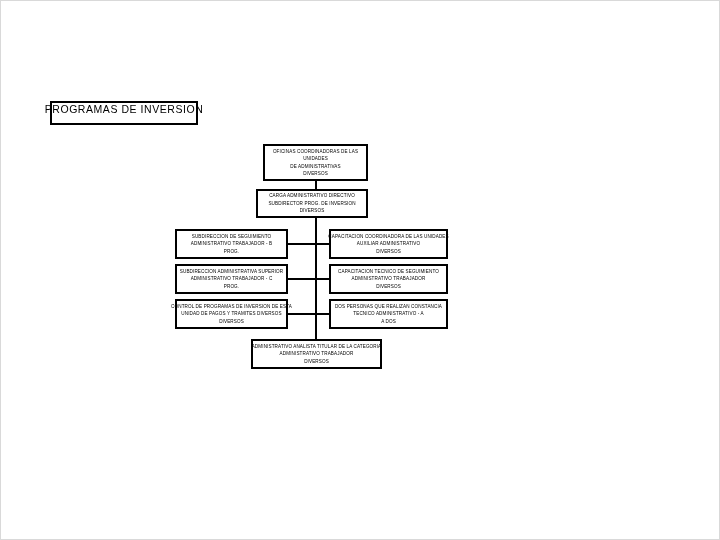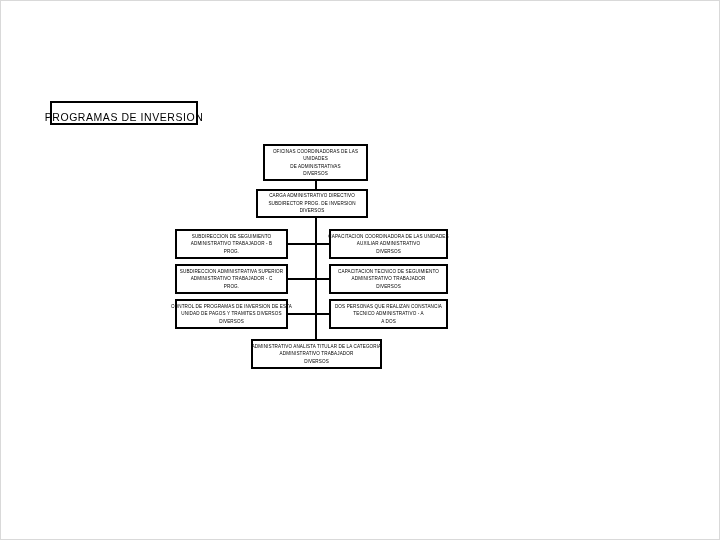--- a/index.html
+++ b/index.html
@@ -27,21 +27,21 @@
   .title-box {
     position: absolute;
     left: 49px;
     top: 100px;
     width: 148px;
     height: 24px;
     border: 2px solid #000000;
     background: #ffffff;
     box-sizing: border-box;
     display: flex;
-    align-items: flex-end;
+    align-items: flex-start;
     justify-content: center;
   }
   .title-box .title-text {
     font-size: 10.5px;
     letter-spacing: 0.55px;
     color: #000000;
     white-space: nowrap;
   }
 
   

